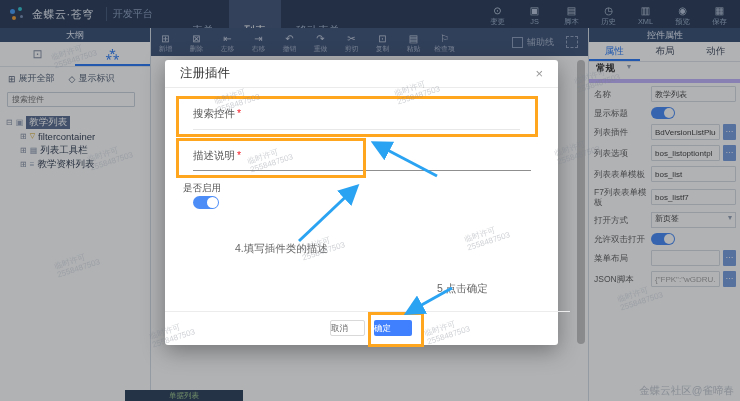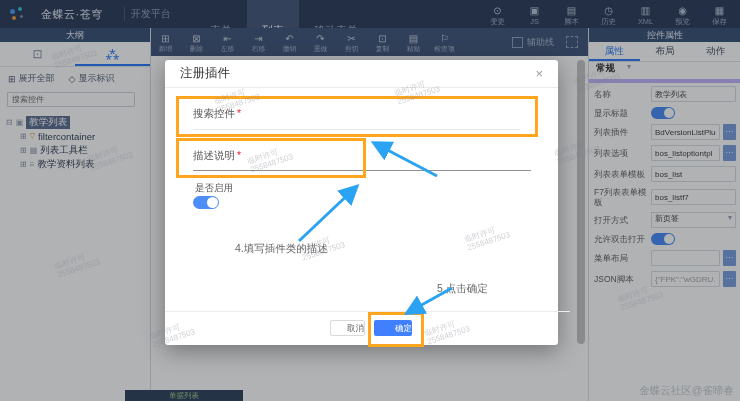--- a/index.html
+++ b/index.html
@@ -2,21 +2,21 @@
 <html><head>
 <meta charset="utf-8">
 <style>
   html,body{margin:0;padding:0;background:#e9e9e9}
   .screen{position:relative;width:740px;height:401px;background:#fff;overflow:hidden;
           font-family:"Liberation Sans",sans-serif;-webkit-font-smoothing:antialiased}
 
   
   .topbar{position:absolute;left:0;top:0;width:740px;height:28px;background:#2e3f5c;
           display:flex;align-items:center;z-index:1}
-  .logo{display:flex;align-items:center;margin-left:10px;gap:17px}
+  .logo{display:flex;align-items:center;margin-left:10px;gap:8px}
   .dots{position:relative;width:14px;height:14px}
   .dots i{position:absolute;border-radius:50%}
   .dots .d1{width:5px;height:5px;background:#4a9cf5;left:0;top:2px}
   .dots .d2{width:4px;height:4px;background:#38c6d0;left:8px;top:0}
   .dots .d3{width:4px;height:4px;background:#f2a13c;left:2px;top:9px}
   .dots .d4{width:3px;height:3px;background:#7f92b5;left:10px;top:8px}
   .brand{font-size:11px;color:#e9eef6;letter-spacing:.5px}
   .platform{font-size:10px;color:#93a4c2;margin-left:4px;border-left:1px solid #4c5d7d;padding-left:6px}
   .nav{display:flex;margin-left:24px;height:28px}
   .nav-tab{padding:16px 15px;line-height:28px;font-size:11px;color:#a9b7d0;cursor:default}
@@ -94,21 +94,21 @@
   .mhead{height:27px;border-bottom:1px solid #ebebeb;display:flex;align-items:center;padding:0 15px}
   .mtitle{font-size:12.5px;color:#333}
   .mclose{margin-left:auto;color:#999;font-size:13px;line-height:13px}
   .hlbox{position:absolute;border:3px solid #ffa51e;z-index:3;pointer-events:none}
   .flabel{position:absolute;font-size:10.5px;color:#555}
   .req::after{content:"*";color:#f5222d;margin-left:2px}
   .uline{position:absolute;height:1px;background:#8f8f8f}
   .uline.light{background:#e8e8e8}
   .mnote{position:absolute;font-size:10.5px;color:#666;line-height:15px;z-index:4}
   .mfootline{position:absolute;left:0;top:251px;width:405px;border-top:1px solid #ececec}
-  .btn{position:absolute;text-align:right;border-radius:2px;font-size:8.5px;cursor:default}
+  .btn{position:absolute;text-align:left;border-radius:2px;font-size:8.5px;cursor:default}
   .btn-cancel{left:165px;top:260px;width:33px;height:14px;line-height:14px;border:1px solid #d9d9d9;
               background:#fff;color:#666}
   .btn-ok{left:209px;top:260px;width:38px;height:16px;line-height:16px;background:#4080fe;color:#fff}
   .mtoggle{position:absolute;left:28px;top:136px;width:26px;height:13px;border-radius:7px;
            background:#4d8df7}
   .mtoggle::after{content:"";position:absolute;right:1px;top:1px;width:11px;height:11px;
                   border-radius:50%;background:#fff}
 
   .arrows{position:absolute;left:0;top:0;width:740px;height:401px;z-index:15;pointer-events:none}
 
@@ -332,21 +332,21 @@
     </div>
 
     <div class="hlbox" style="left:11px;top:36px;width:356px;height:35px"></div>
     <span class="flabel req" style="left:28px;top:47px">搜索控件</span>
     <div class="uline light" style="left:28px;top:69px;width:327px"></div>
 
     <div class="hlbox" style="left:11px;top:78px;width:184px;height:34px"></div>
     <span class="flabel req" style="left:28px;top:89px">描述说明</span>
     <div class="uline" style="left:28px;top:110px;width:338px"></div>
 
-    <span class="flabel" style="left:30px;top:122px;font-size:9.5px">是否启用</span>
+    <span class="flabel" style="left:18px;top:122px;font-size:9.5px">是否启用</span>
     <span class="mtoggle"></span>
 
     <div class="mnote" style="left:70px;top:181px">4.填写插件类的描述</div>
     <div class="mnote" style="left:272px;top:221px">5.点击确定</div>
 
     <div class="mfootline"></div>
     <span class="btn btn-cancel">取消</span>
     <span class="btn btn-ok">确定</span>
     <div class="hlbox" style="left:203px;top:252px;width:50px;height:29px"></div>
   </div>

